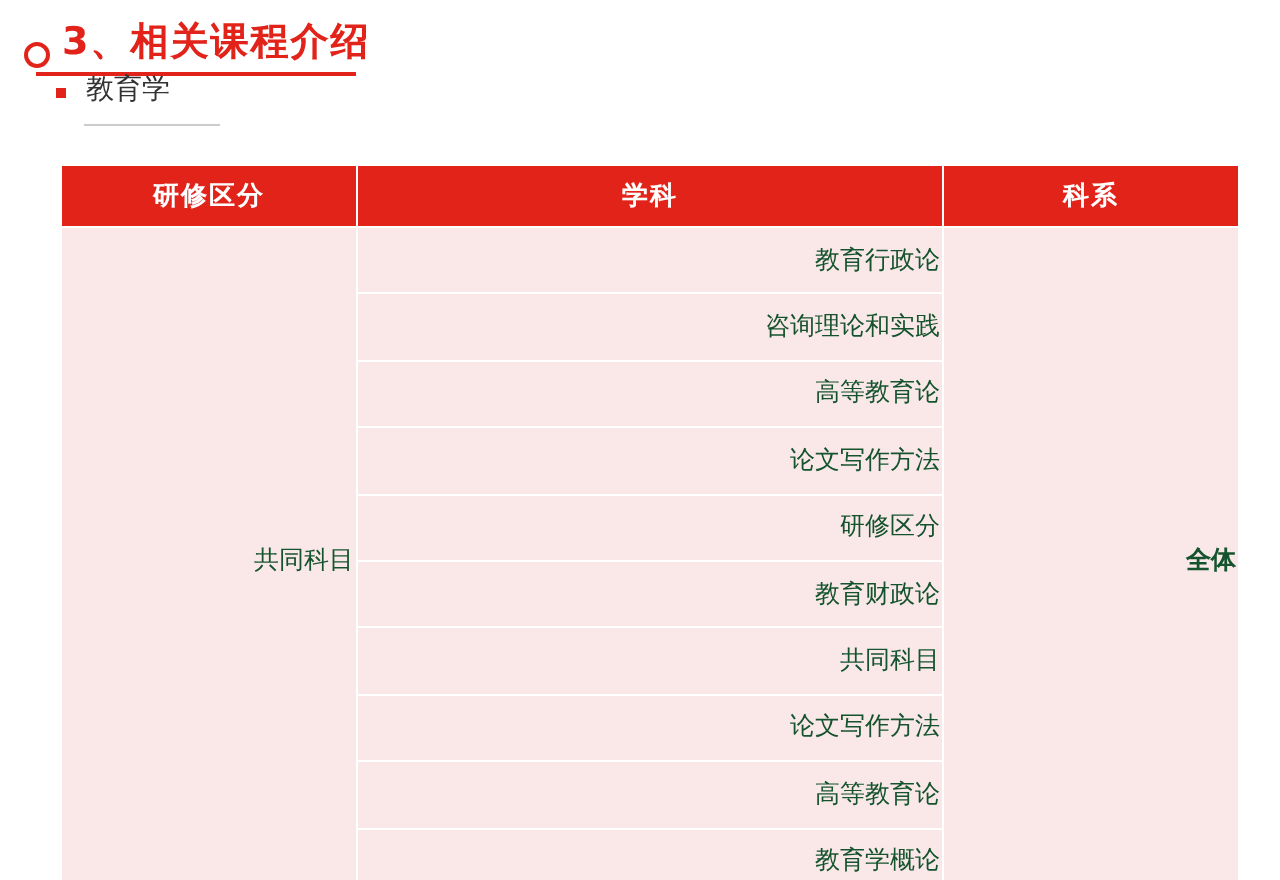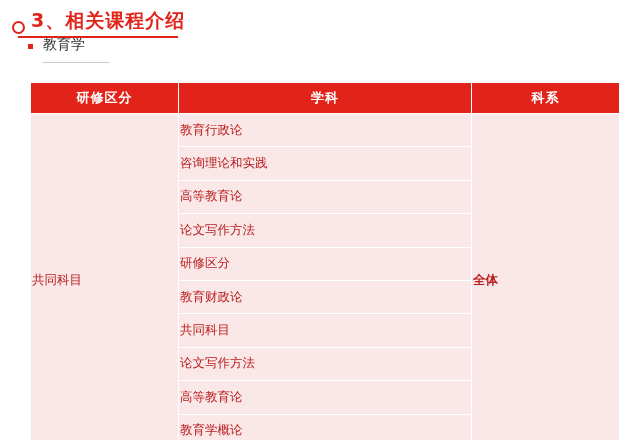--- a/index.html
+++ b/index.html
@@ -103,24 +103,24 @@
     color: #ffffff;
     font-size: 13px;
     font-weight: bold;
     height: 28px;
     text-align: center;
     border: 1px solid #ffffff;
     letter-spacing: 1px;
   }
   table.course-table td {
     background: #fae8e8;
-    color: #b91c1c;
+    color: #14532d;
     font-size: 12.5px;
     height: 30.4px;
-    text-align: left;
+    text-align: right;
     border: 1px solid #ffffff;
     vertical-align: middle;
   }
   td.col-region {
     color: #8a8a8a;
     font-size: 12.5px;
   }
   td.col-dept {
     color: #222222;
     font-size: 13px;

